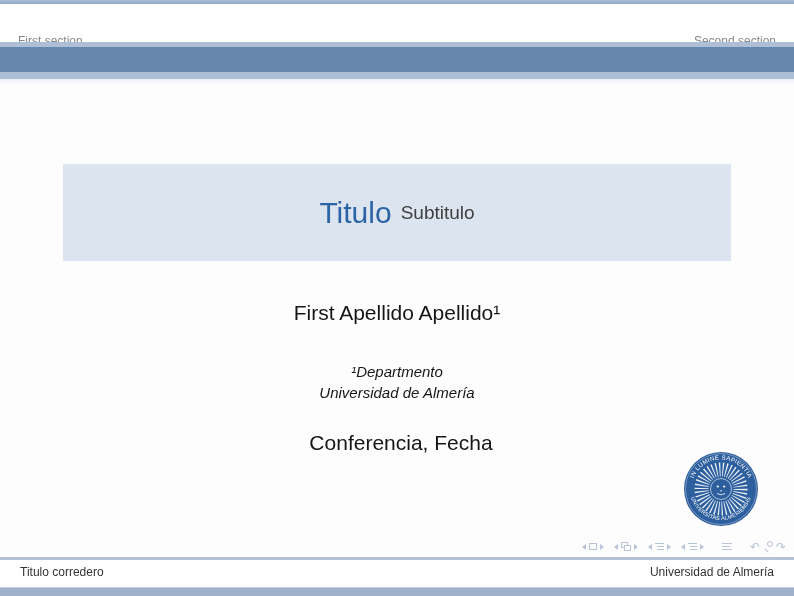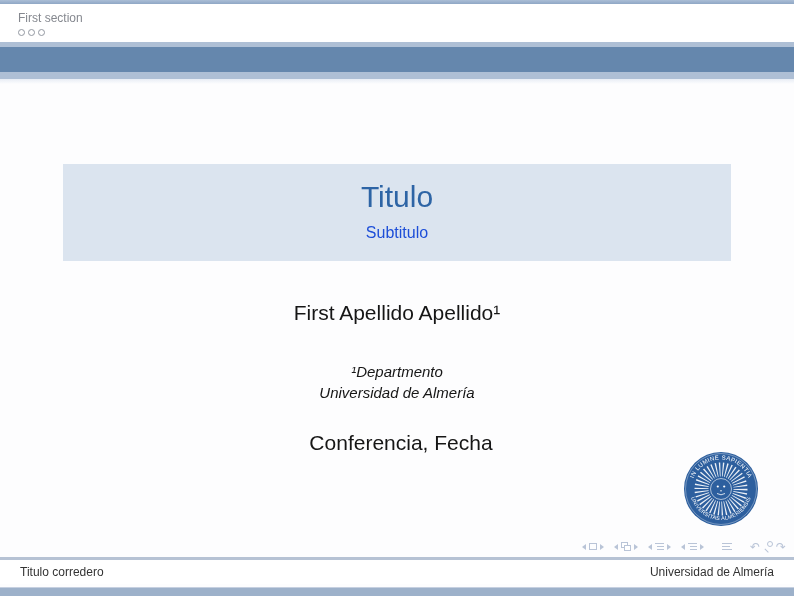--- a/index.html
+++ b/index.html
@@ -6,33 +6,33 @@
   .slide{
     position:relative;width:794px;height:596px;overflow:hidden;background:#fdfdfe;
     font-family:"Liberation Sans",sans-serif;color:#1a1a1a;
   }
   
   .top-strip{position:absolute;top:0;left:0;right:0;height:4px;
     background:linear-gradient(#abbed6,#8fa7c5);}
   .header-band{position:absolute;top:4px;left:0;right:0;height:38px;background:#fff;
     display:flex;justify-content:space-between;padding:0 18px;box-sizing:border-box;}
   .section-nav{padding-top:7px;}
-  .section-label{font-size:12px;color:#85888f;line-height:14px;}
+  .section-label{font-size:12px;color:#85888f;line-height:14px;margin-top:23px;}
   .dot-row{display:flex;gap:3px;margin-top:4px;}
   .dot{width:7px;height:7px;border:1px solid #9298a1;border-radius:50%;box-sizing:border-box;background:#fff;}
   .bar-light-top{position:absolute;top:42px;left:0;right:0;height:5px;background:#aebfd5;}
   .bar-mid{position:absolute;top:47px;left:0;right:0;height:25px;background:#6587ad;}
   .bar-light-bottom{position:absolute;top:72px;left:0;right:0;height:7px;background:#aebfd5;}
   .bar-fade{position:absolute;top:79px;left:0;right:0;height:5px;
     background:linear-gradient(#e8edf5,#fdfdfe);}
   
   .title-box{position:absolute;left:63px;top:164px;width:668px;height:97px;background:#dbe4ef;
-    display:flex;flex-direction:column;align-items:center;justify-content:center;gap:9px;}
+    display:flex;flex-direction:row;align-items:center;justify-content:center;gap:9px;}
   .title{font-size:30px;color:#2d64a5;line-height:32px;}
-  .subtitle{font-size:16px;color:#1d4ed8;line-height:22px;}
+  .subtitle{font-size:19px;color:#404040;line-height:22px;}
   
   .author{position:absolute;top:301px;left:0;width:100%;text-align:center;font-size:21px;color:#161616;}
   .institute{position:absolute;top:361px;left:0;width:100%;text-align:center;font-size:15px;
     line-height:21px;color:#161616;font-style:italic;}
   .date{position:absolute;top:431px;left:4px;width:100%;text-align:center;font-size:21px;color:#161616;}
   
   .logo{position:absolute;left:683px;top:451px;width:76px;height:76px;}
   
   .nav-bar{position:absolute;top:540px;right:8px;height:13px;display:flex;align-items:center;}
   .nav-group{display:flex;align-items:center;gap:3px;margin-left:10px;}
@@ -74,20 +74,28 @@
 </head>
 <body>
 
 <div class="slide">
 
   <div class="top-strip"></div>
 
   <div class="header-band">
     <div class="section-nav">
       <div class="section-label">First section</div>
+      <div class="dot-row">
+        <span class="dot"></span>
+        <span class="dot"></span>
+        <span class="dot"></span>
+      </div>
+    </div>
+    <div class="section-nav">
+      <div class="section-label">Second section</div>
       <div class="dot-row">
         <span class="dot"></span>
         <span class="dot"></span>
         <span class="dot"></span>
       </div>
     </div>
   </div>
 
   <div class="bar-light-top"></div>
   <div class="bar-mid"></div>

